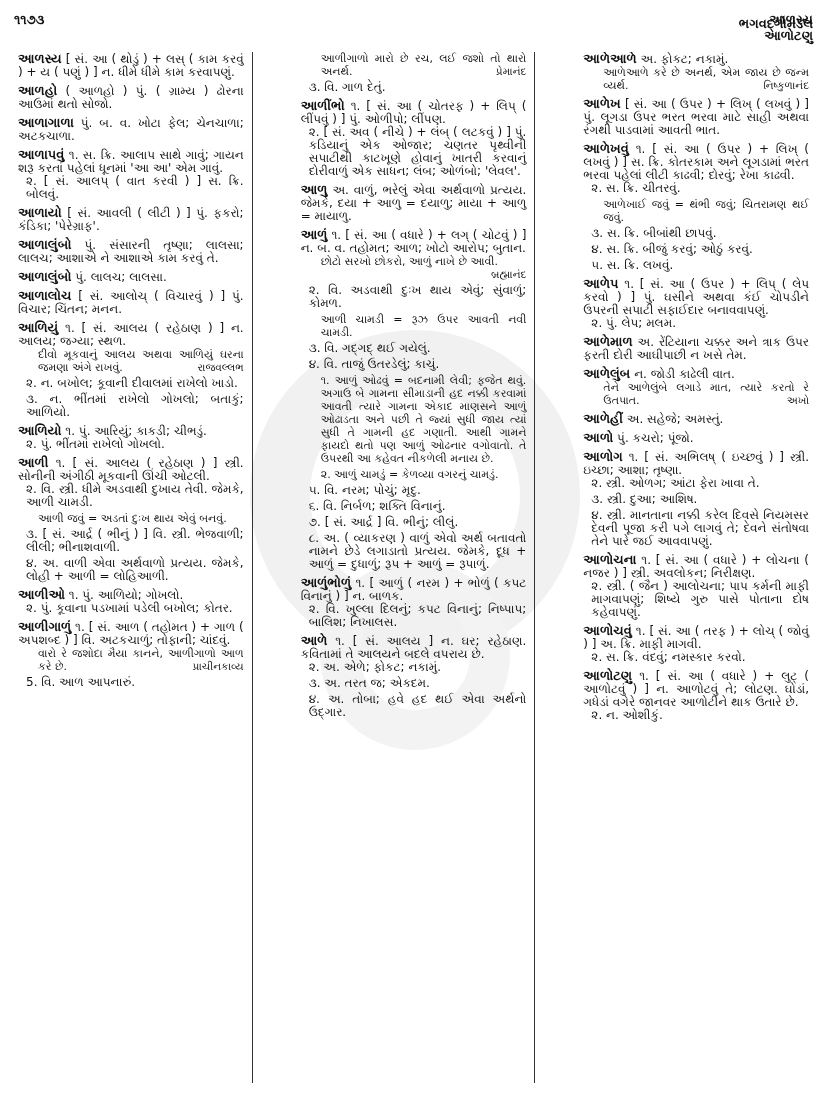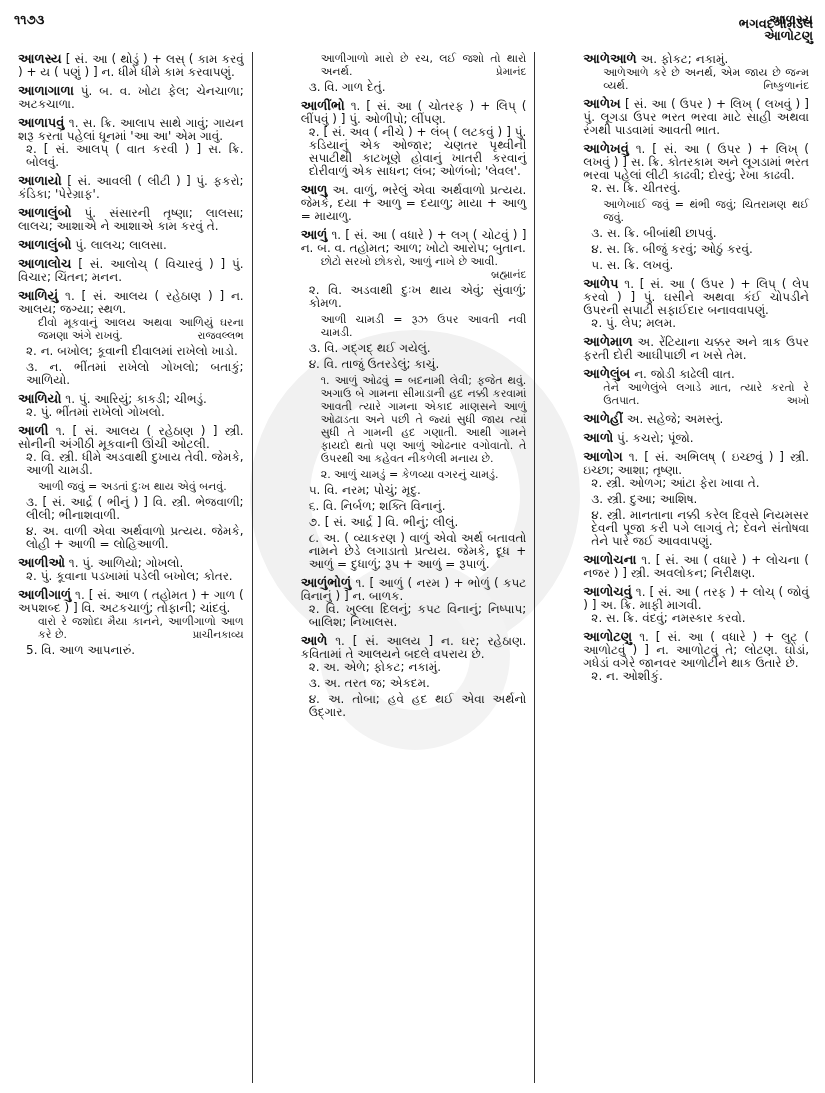--- a/index.html
+++ b/index.html
@@ -31,20 +31,21 @@
   <div class="running-title">ભગવદ્ગોમંડલ</div>
   <div class="guide">
     <div>આળસ્ય</div>
     <div>આળોટણુ</div>
   </div>
 </div>
 
 <div class="columns">
   <div class="col">
       <div class="entry"><span class="hw">આળસ્ય</span> <span>[ સં. આ ( થોડું ) + લસ્ ( કામ કરવું ) + ય ( પણું ) ] ન. ધીમે ધીમે કામ કરવાપણું.</span></div>
+      <div class="entry"><span class="hw">આળહો</span> <span>( આળહો ) પું. ( ગ્રામ્ય ) ઢોરના આઉમાં થતો સોજો.</span></div>
       <div class="entry"><span class="hw">આળાગાળા</span> <span>પું. બ. વ. ખોટા ફેલ; ચેનચાળા; અટકચાળા.</span></div>
       <div class="entry"><span class="hw">આળાપવું</span> <span>૧. સ. ક્રિ. આલાપ સાથે ગાવું; ગાયન શરૂ કરતાં પહેલાં ધૂનમાં 'આ આ' એમ ગાવું.</span><div class="sense">૨. [ સં. આલપ્ ( વાત કરવી ) ] સ. ક્રિ. બોલવું.</div></div>
       <div class="entry"><span class="hw">આળાયો</span> <span>[ સં. આવલી ( લીટી ) ] પું. ફકરો; કંડિકા; 'પેરેગ્રાફ'.</span></div>
       <div class="entry"><span class="hw">આળાલુંબો</span> <span>પું. સંસારની તૃષ્ણા; લાલસા; લાલચ; આશાએ ને આશાએ કામ કરવું તે.</span></div>
       <div class="entry"><span class="hw">આળાલુંબો</span> <span>પું. લાલચ; લાલસા.</span></div>
       <div class="entry"><span class="hw">આળાલોચ</span> <span>[ સં. આલોચ્ ( વિચારવું ) ] પું. વિચાર; ચિંતન; મનન.</span></div>
       <div class="entry"><span class="hw">આળિયું</span> <span>૧. [ સં. આલય ( રહેઠાણ ) ] ન. આલય; જગ્યા; સ્થળ.</span><div class="quote"><span>દીવો મૂકવાનું આલય અથવા આળિયું ઘરના જમણા અંગે રાખવું.</span><span class="src">રાજવલ્લભ</span><div class="clear"></div></div><div class="sense">૨. ન. બખોલ; કૂવાની દીવાલમાં રાખેલો ખાડો.</div><div class="sense">૩. ન. ભીંતમાં રાખેલો ગોખલો; બતાકું; આળિયો.</div></div>
       <div class="entry"><span class="hw">આળિયો</span> <span>૧. પું. આરિયું; કાકડી; ચીભડું.</span><div class="sense">૨. પું. ભીંતમાં રાખેલો ગોખલો.</div></div>
       <div class="entry"><span class="hw">આળી</span> <span>૧. [ સં. આલય ( રહેઠાણ ) ] સ્ત્રી. સોનીની અંગીઠી મૂકવાની ઊંચી ઓટલી.</span><div class="sense">૨. વિ. સ્ત્રી. ધીમે અડવાથી દુખાય તેવી. જેમકે, આળી ચામડી.</div><div class="quote">આળી જવું = અડતાં દુઃખ થાય એવું બનવું.</div><div class="sense">૩. [ સં. આર્દ્ર ( ભીનું ) ] વિ. સ્ત્રી. ભેજવાળી; લીલી; ભીનાશવાળી.</div><div class="sense">૪. અ. વાળી એવા અર્થવાળો પ્રત્યય. જેમકે, લોહી + આળી = લોહિઆળી.</div></div>
       <div class="entry"><span class="hw">આળીઓ</span> <span>૧. પું. આળિયો; ગોખલો.</span><div class="sense">૨. પું. કૂવાના પડખામાં પડેલી બખોલ; કોતર.</div></div>
@@ -64,17 +65,17 @@
   <div class="col">
       <div class="entry"><span class="hw">આળેઆળે</span> <span>અ. ફોકટ; નકામું.</span><div class="quote"><span>આળેઆળે કરે છે અનર્થ, એમ જાય છે જન્મ વ્યર્થ.</span><span class="src">નિષ્કુળાનંદ</span><div class="clear"></div></div></div>
       <div class="entry"><span class="hw">આળેખ</span> <span>[ સં. આ ( ઉપર ) + લિખ્ ( લખવું ) ] પું. લૂગડા ઉપર ભરત ભરવા માટે સાહી અથવા રંગથી પાડવામાં આવતી ભાત.</span></div>
       <div class="entry"><span class="hw">આળેખવું</span> <span>૧. [ સં. આ ( ઉપર ) + લિખ્ ( લખવું ) ] સ. ક્રિ. કોતરકામ અને લૂગડામાં ભરત ભરવા પહેલાં લીટી કાઢવી; દોરવું; રેખા કાઢવી.</span><div class="sense">૨. સ. ક્રિ. ચીતરવું.</div><div class="quote">આળેખાઈ જવું = થંભી જવું; ચિતરામણ થઈ જવું.</div><div class="sense">૩. સ. ક્રિ. બીબાંથી છાપવું.</div><div class="sense">૪. સ. ક્રિ. બીજું કરવું; ઓઠું કરવું.</div><div class="sense">૫. સ. ક્રિ. લખવું.</div></div>
       <div class="entry"><span class="hw">આળેપ</span> <span>૧. [ સં. આ ( ઉપર ) + લિપ્ ( લેપ કરવો ) ] પું. ઘસીને અથવા કંઈ ચોપડીને ઉપરની સપાટી સફાઈદાર બનાવવાપણું.</span><div class="sense">૨. પું. લેપ; મલમ.</div></div>
       <div class="entry"><span class="hw">આળેમાળ</span> <span>અ. રેંટિયાના ચક્કર અને ત્રાક ઉપર ફરતી દોરી આઘીપાછી ન ખસે તેમ.</span></div>
       <div class="entry"><span class="hw">આળેલુંબ</span> <span>ન. જોડી કાઢેલી વાત.</span><div class="quote"><span>તેને આળેલુંબે લગાડે માત, ત્યારે કરતો રે ઉતપાત.</span><span class="src">અખો</span><div class="clear"></div></div></div>
       <div class="entry"><span class="hw">આળેહીં</span> <span>અ. સહેજે; અમસ્તું.</span></div>
       <div class="entry"><span class="hw">આળો</span> <span>પું. કચરો; પૂંજો.</span></div>
       <div class="entry"><span class="hw">આળોગ</span> <span>૧. [ સં. અભિલષ્ ( ઇચ્છવું ) ] સ્ત્રી. ઇચ્છા; આશા; તૃષ્ણા.</span><div class="sense">૨. સ્ત્રી. ઓળગ; આંટા ફેરા ખાવા તે.</div><div class="sense">૩. સ્ત્રી. દુઆ; આશિષ.</div><div class="sense">૪. સ્ત્રી. માનતાના નક્કી કરેલ દિવસે નિયમસર દેવની પૂજા કરી પગે લાગવું તે; દેવને સંતોષવા તેને પારે જઈ આવવાપણું.</div></div>
-      <div class="entry"><span class="hw">આળોચના</span> <span>૧. [ સં. આ ( વધારે ) + લોચના ( નજર ) ] સ્ત્રી. અવલોકન; નિરીક્ષણ.</span></div>
+      <div class="entry"><span class="hw">આળોચના</span> <span>૧. [ સં. આ ( વધારે ) + લોચના ( નજર ) ] સ્ત્રી. અવલોકન; નિરીક્ષણ.</span><div class="sense">૨. સ્ત્રી. ( જૈન ) આલોચના; પાપ કર્મની માફી માગવાપણું; શિષ્યે ગુરુ પાસે પોતાના દોષ કહેવાપણું.</div></div>
       <div class="entry"><span class="hw">આળોચવું</span> <span>૧. [ સં. આ ( તરફ ) + લોચ્ ( જોવું ) ] અ. ક્રિ. માફી માગવી.</span><div class="sense">૨. સ. ક્રિ. વંદવું; નમસ્કાર કરવો.</div></div>
       <div class="entry"><span class="hw">આળોટણુ</span> <span>૧. [ સં. આ ( વધારે ) + લુટ્ ( આળોટવું ) ] ન. આળોટવું તે; લોટણ. ઘોડાં, ગધેડાં વગેરે જાનવર આળોટીને થાક ઉતારે છે.</span><div class="sense">૨. ન. ઓશીકું.</div></div>
     </div>
 </div>
 
 </body></html>

